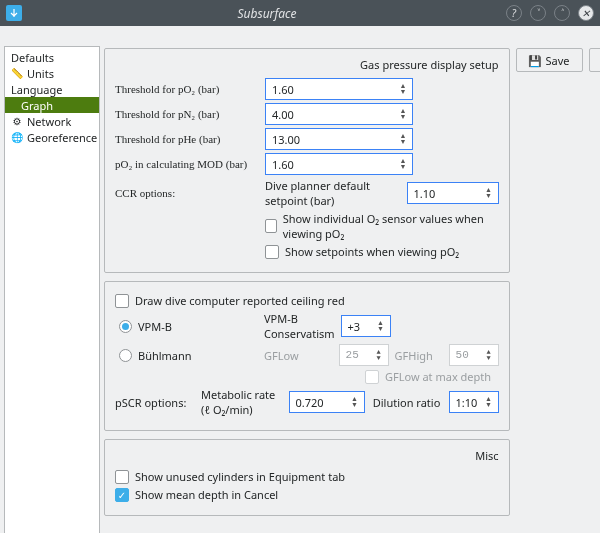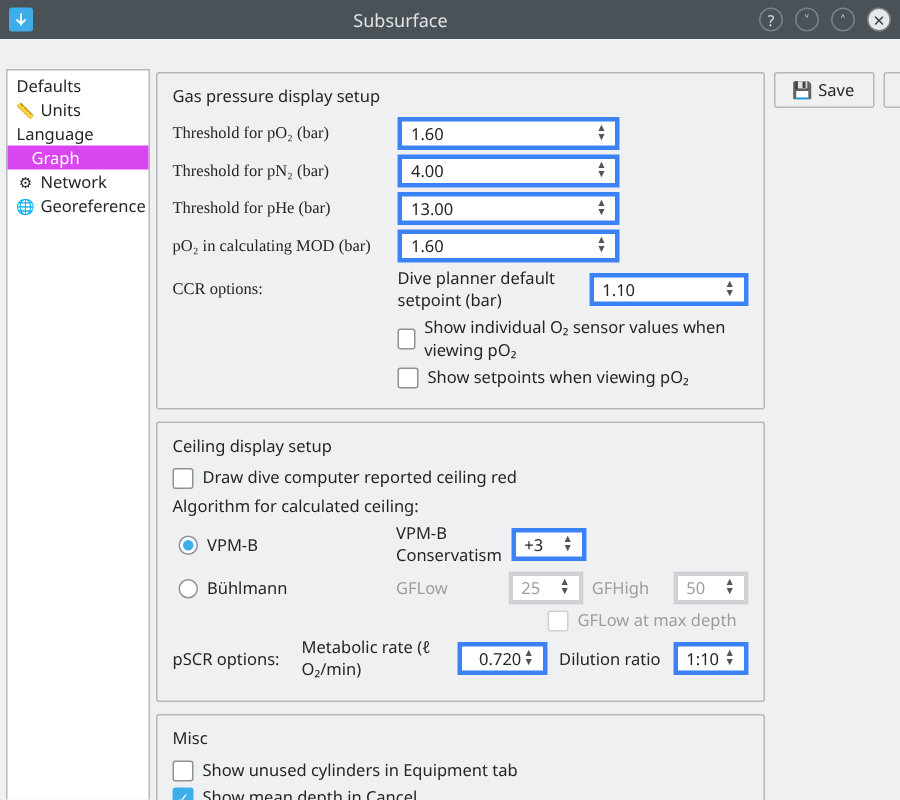--- a/index.html
+++ b/index.html
@@ -13,20 +13,21 @@
     height: 533px;
     overflow: hidden;
   }
   .titlebar {
     height: 26px;
     background: #4a5258;
     color: #e0e2e4;
     display: flex;
     align-items: center;
     padding: 0 6px;
+    font-style: italic;
   }
   .titlebar .app-icon {
     width: 16px; height: 16px;
     background: #3daee9;
     margin-right: 6px;
     display: inline-flex;
     align-items: center;
     justify-content: center;
     color: white;
     border-radius: 2px;
@@ -55,71 +56,71 @@
     padding: 2px 0;
   }
   .side-item {
     padding: 2px 6px;
     display: flex;
     align-items: center;
     gap: 4px;
     height: 16px;
     white-space: nowrap;
   }
-  .side-item.sel { background: #d946ef; color: #fff; }
+  .side-item.sel { background: #4d7c0f; color: #fff; }
   .side-item.sub { padding-left: 16px; }
   .side-icon { width: 12px; display: inline-block; text-align: center; font-size:10px;}
   .panel {
     flex: 1;
     overflow: auto;
     padding-right: 2px;
   }
   fieldset.group {
     border: 1px solid #b6b9bb;
     border-radius: 2px;
     margin: 2px 0 8px 0;
     padding: 8px 10px 10px 10px;
   }
   .group-title {
-    text-align: left;
+    text-align: right;
     font-size: 11px;
     margin-bottom: 6px;
   }
   .form-row {
     display: flex;
     align-items: center;
     min-height: 22px;
     margin: 3px 0;
     gap: 6px;
   }
   .form-row .lbl1 { width: 144px; font-family: Liberation Serif, serif; }
   .form-row .lbl2.right { text-align: left; }
   .spin {
     display: flex;
     align-items: center;
     justify-content: space-between;
     background: #fff;
-    border: 3px solid #3b82f6;
+    border: 1px solid #3b82f6;
     height: 22px;
     padding: 0 4px 0 6px;
   }
   .spin .val { flex:1; }
   .spin .arrows {
     width: 10px;
     display: flex;
     flex-direction: column;
     align-items: center;
     line-height: 6px;
     font-size: 7px;
     color: #555;
   }
   .spin.wide { width: 148px; }
   .spin.sm { width: 50px; }
-  .spin.med { width: 60px; text-align: right; }
-  .spin.disabled { color:#9a9ea1; border-color:#cfd2d4;}
+  .spin.med { width: 76px; }
+  .spin.disabled { color:#9a9ea1; border-color:#cfd2d4;font-family:Liberation Mono, monospace;}
   .chk-row { display: flex; align-items: center; gap: 6px; margin: 3px 0; }
   .chkbox {
     width: 14px; height: 14px;
     border: 1px solid #8f9396;
     background: #fff;
     border-radius: 2px;
     display: inline-flex;
     align-items: center;
     justify-content: center;
     font-size:10px;
@@ -225,43 +226,41 @@
         <div class="form-row">
           <span class="lbl1">pO₂ in calculating MOD (bar)</span>
           <div class="spin wide">
             <span class="val">1.60</span>
             <span class="arrows">▲<br>▼</span>
           </div>
         </div>
         <div class="form-row">
           <span class="lbl1">CCR options:</span>
           <span class="lbl2 right" style="flex:1">Dive planner default setpoint (bar)</span>
-          <div class="spin" style="width:106px">
+          <div class="spin" style="width:92px">
             <span class="val">1.10</span>
             <span class="arrows">▲<br>▼</span>
           </div>
         </div>
         <div class="chk-row" style="margin-left:150px">
           <span class="chkbox"></span>
           <span>Show individual O₂ sensor values when viewing pO₂</span>
         </div>
         <div class="chk-row" style="margin-left:150px">
           <span class="chkbox"></span>
           <span>Show setpoints when viewing pO₂</span>
         </div>
       </fieldset>
 
       <fieldset class="group">
-        <div class="group-title">Ceiling display setup</div>
 
         <div class="chk-row">
           <span class="chkbox"></span>
           <span>Draw dive computer reported ceiling red</span>
         </div>
-        <div style="margin:4px 0 2px 0">Algorithm for calculated ceiling:</div>
 
         <div class="form-row" style="margin-left:4px">
           <span class="radio sel"></span>
           <span style="width:120px">VPM-B</span>
           <span class="lbl2 right" style="flex:1">VPM-B Conservatism</span>
           <div class="spin sm">
             <span class="val">+3</span>
             <span class="arrows">▲<br>▼</span>
           </div>
           <span style="width:102px"></span>

